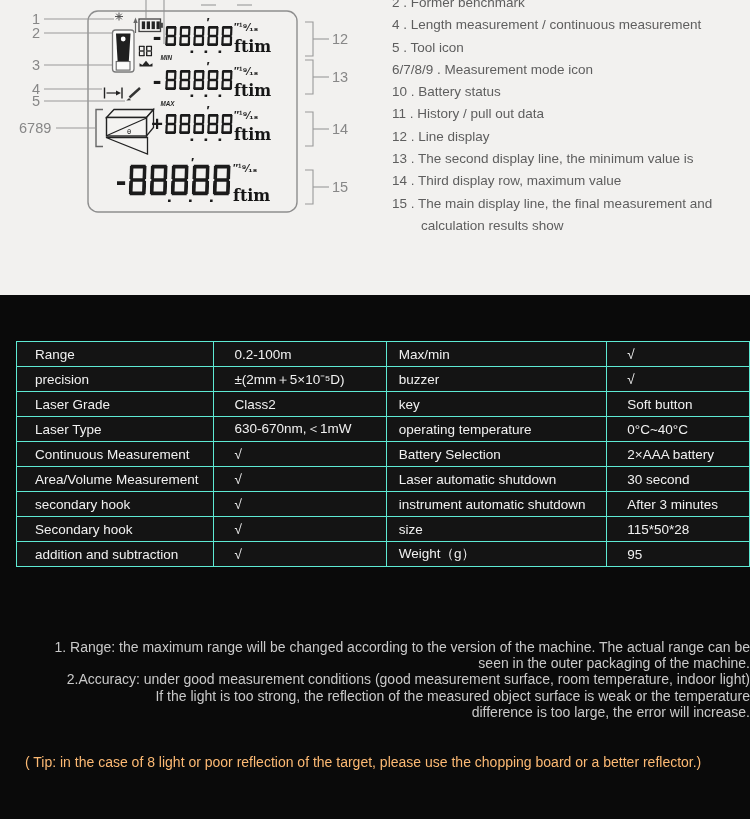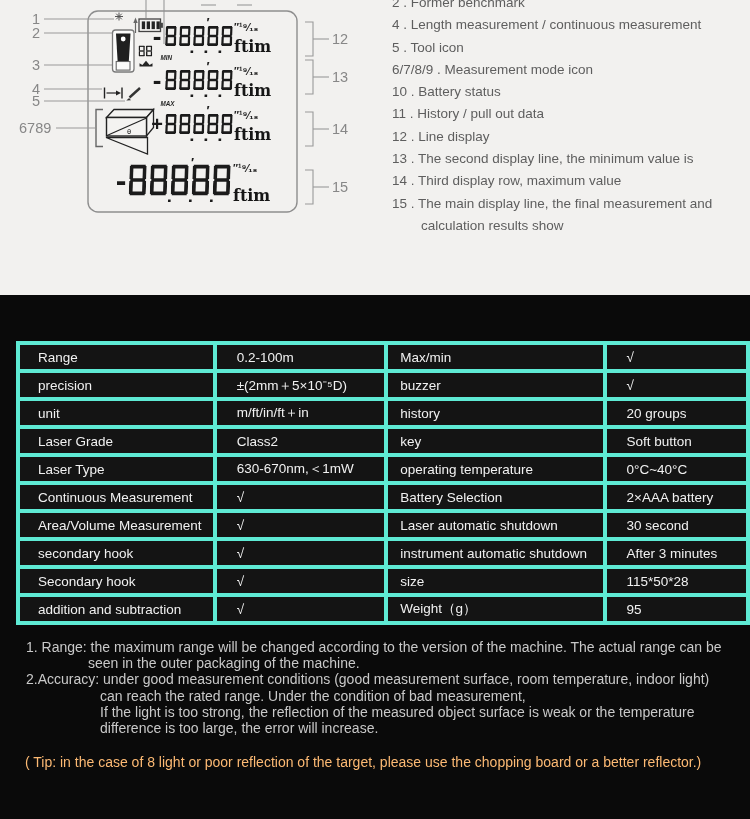--- a/index.html
+++ b/index.html
@@ -21,26 +21,26 @@
   .sign{fill:#1b1b1b;font-weight:bold;}
   .marks{fill:#1b1b1b;font-weight:bold;font-size:10.5px;}
   .prime{fill:#1b1b1b;font-weight:bold;font-size:13px;}
   .unit{fill:#161616;font-weight:bold;font-family:"DejaVu Serif",serif;font-size:16px;}
   .tiny{fill:#1f1f1f;font-weight:bold;font-style:italic;font-size:6.3px;}
   .icon-dark{fill:#242424;}
 
   
   .bottom{position:absolute;top:295px;left:0;width:750px;height:524px;background:#0a0a0a;}
   table.specs{position:absolute;top:46px;left:16px;border-collapse:collapse;color:#f1f1f1;font-size:13.5px;}
-  table.specs td{border:4px solid #5eead4;height:24px;background:#141414;padding-top:0;padding-bottom:0;}
+  table.specs td{border:1px solid #5eead4;height:24px;background:#141414;padding-top:0;padding-bottom:0;}
   td.c0{width:194px;padding-left:18px;}
   td.c1{width:167px;padding-left:20px;}
   td.c2{width:230px;padding-left:12px;}
   td.c3{width:131px;padding-left:20px;}
-  .notes{position:absolute;top:344px;left:0;width:750px;color:#c9c9c9;font-size:14px;}
+  .notes{position:absolute;top:344px;left:0;width:750px;color:#c9c9c9;font-size:14px;text-align:right;}
   .note-line{line-height:16.2px;white-space:nowrap;}
   .ind0{margin-left:26px;}
   .ind1{margin-left:88px;}
   .ind2{margin-left:100px;}
   .tip{position:absolute;top:459px;left:25px;color:#fdba74;font-size:14px;white-space:nowrap;}
 </style>
 </head>
 <body>
 
 <div class="page">
@@ -250,26 +250,20 @@
             <td class="c2">Max/min</td>
             <td class="c3">√</td>
           </tr>
           <tr>
             <td class="c0">precision</td>
             <td class="c1">±(2mm＋5×10⁻⁵D)</td>
             <td class="c2">buzzer</td>
             <td class="c3">√</td>
           </tr>
           <tr>
-            <td class="c0">unit</td>
-            <td class="c1">m/ft/in/ft＋in</td>
-            <td class="c2">history</td>
-            <td class="c3">20 groups</td>
-          </tr>
-          <tr>
             <td class="c0">Laser Grade</td>
             <td class="c1">Class2</td>
             <td class="c2">key</td>
             <td class="c3">Soft button</td>
           </tr>
           <tr>
             <td class="c0">Laser Type</td>
             <td class="c1">630-670nm,＜1mW</td>
             <td class="c2">operating temperature</td>
             <td class="c3">0°C~40°C</td>
@@ -304,20 +298,19 @@
             <td class="c2">Weight（g）</td>
             <td class="c3">95</td>
           </tr>
         </tbody>
     </table>
 
     <div class="notes" id="notes">
         <div class="note-line ind0">1. Range: the maximum range will be changed according to the version of the machine. The actual range can be</div>
         <div class="note-line ind1">seen in the outer packaging of the machine.</div>
         <div class="note-line ind0">2.Accuracy: under good measurement conditions (good measurement surface, room temperature, indoor light)</div>
-        <div class="note-line ind2">can reach the rated range. Under the condition of bad measurement,</div>
         <div class="note-line ind2">If the light is too strong, the reflection of the measured object surface is weak or the temperature</div>
         <div class="note-line ind2">difference is too large, the error will increase.</div>
       </div>
 
     <div class="tip">( Tip: in the case of 8 light or poor reflection of the target, please use the chopping board or a better reflector.)</div>
   </section>
 </div>
 
 </body></html>

